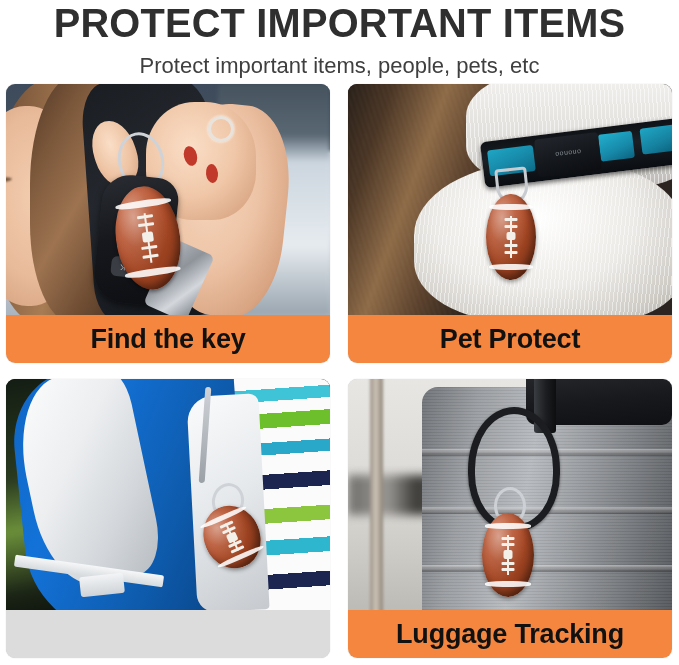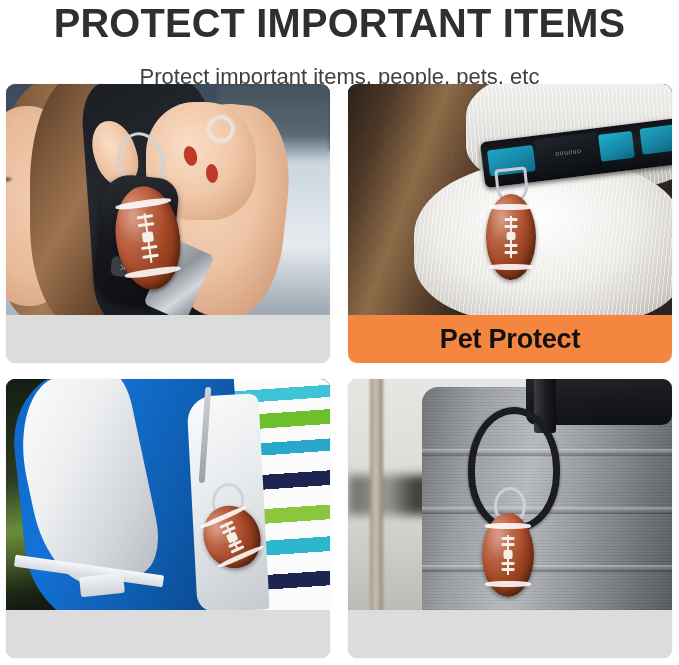--- a/index.html
+++ b/index.html
@@ -32,21 +32,21 @@
     margin: 0;
     transform: scaleX(0.97);
     white-space: nowrap;
   }
   .sub-title {
     font-family: "Liberation Sans", sans-serif;
     font-size: 22px;
     font-weight: normal;
     color: #3f3f3f;
     line-height: 30px;
-    margin: 15px;
+    margin: 4px;
     padding-top: 3px;
     white-space: nowrap;
   }
 
   
   .grid {
     position: absolute;
     top: 84px;
     left: 6px;
     width: 667px;
@@ -440,20 +440,23 @@
         <div class="fb-stripe" style="top:13%;"></div>
         <div class="fb-stripe" style="bottom:13%;"></div>
         <div class="fb-lace-spine" style="top:26%;height:48%;"></div>
         <div class="fb-lace-bar" style="top:28%;width:16px;height:3px;"></div>
         <div class="fb-lace-bar" style="top:36%;width:16px;height:3px;"></div>
         <div class="fb-lace-center" style="top:44%;width:11px;height:10px;border-radius:2px;"></div>
         <div class="fb-lace-bar" style="top:58%;width:16px;height:3px;"></div>
         <div class="fb-lace-bar" style="top:66%;width:16px;height:3px;"></div>
       </div>
     </div>
+    <div class="caption">
+      <span class="caption-text">Find the key</span>
+    </div>
   </div>
 
   <div class="card">
     <div class="photo">
       <div class="c2-bg"></div>
       <div class="c2-furDark"></div>
       <div class="c2-furWhiteTop"></div>
       <div class="c2-furChest"></div>
       <div class="c2-collar">
         <div class="c2-collar-teal-a"></div>
@@ -526,15 +529,18 @@
         <div class="fb-stripe" style="top:12%;"></div>
         <div class="fb-stripe" style="bottom:12%;"></div>
         <div class="fb-lace-spine" style="top:26%;height:48%;"></div>
         <div class="fb-lace-bar" style="top:28%;width:13px;height:3px;"></div>
         <div class="fb-lace-bar" style="top:36%;width:13px;height:3px;"></div>
         <div class="fb-lace-center" style="top:44%;width:9px;height:9px;border-radius:2px;"></div>
         <div class="fb-lace-bar" style="top:58%;width:13px;height:3px;"></div>
         <div class="fb-lace-bar" style="top:66%;width:13px;height:3px;"></div>
       </div>
     </div>
+    <div class="caption">
+      <span class="caption-text">Luggage Tracking</span>
+    </div>
   </div>
 
 </div>
 
 </body></html>

